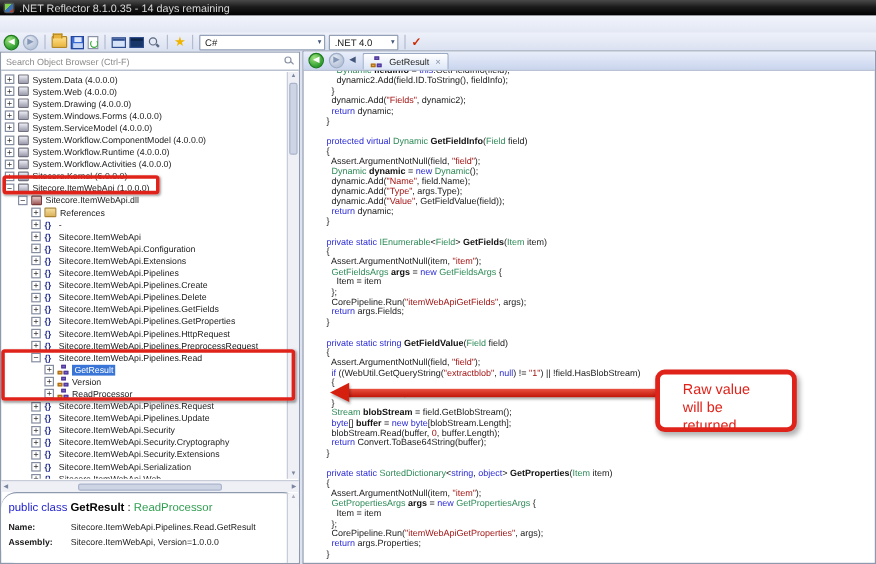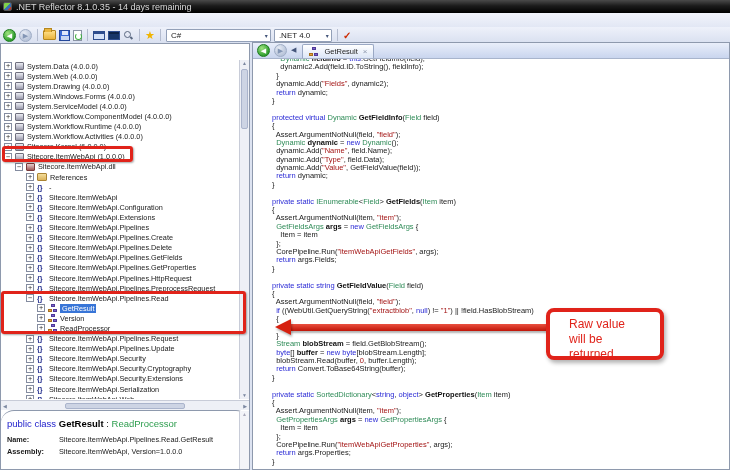--- a/index.html
+++ b/index.html
@@ -153,20 +153,24 @@
   </span>
   <span class="combo combo-fw">
     <span>.NET 4.0</span>
     <span class="arr">▾</span>
   </span>
   <span class="tb-sep"></span>
   <span class="tb-check">✓</span>
 </div>
 
 <div class="left-pane">
+  <div class="search-row">
+    <span class="search-input">Search Object Browser (Ctrl-F)</span>
+    <span class="search-mag"></span>
+  </div>
   <div class="tree">
       <div class="tree-row" style="padding-left: 3px;">
         <span class="exp">+</span>
         <span class="ic ic-assembly"></span>
         <span class="tree-label">System.Data (4.0.0.0)</span>
       </div>
       <div class="tree-row" style="padding-left: 3px;">
         <span class="exp">+</span>
         <span class="ic ic-assembly"></span>
         <span class="tree-label">System.Web (4.0.0.0)</span>
@@ -390,21 +394,21 @@
         <div class="code-line"><span class="c-p">  }</span></div>
         <div class="code-line"><span class="c-p">  dynamic.Add(</span><span class="c-s">"Fields"</span><span class="c-p">, dynamic2);</span></div>
         <div class="code-line"><span class="c-p">  </span><span class="c-k">return</span><span class="c-p"> dynamic;</span></div>
         <div class="code-line"><span class="c-p">}</span></div>
         <div class="code-line">&nbsp;</div>
         <div class="code-line"><span class="c-k">protected</span><span class="c-p"> </span><span class="c-k">virtual</span><span class="c-p"> </span><span class="c-t">Dynamic</span><span class="c-p"> </span><span class="c-m">GetFieldInfo</span><span class="c-p">(</span><span class="c-t">Field</span><span class="c-p"> field)</span></div>
         <div class="code-line"><span class="c-p">{</span></div>
         <div class="code-line"><span class="c-p">  Assert.ArgumentNotNull(field, </span><span class="c-s">"field"</span><span class="c-p">);</span></div>
         <div class="code-line"><span class="c-p">  </span><span class="c-t">Dynamic</span><span class="c-p"> </span><span class="c-b">dynamic</span><span class="c-p"> = </span><span class="c-k">new</span><span class="c-p"> </span><span class="c-t">Dynamic</span><span class="c-p">();</span></div>
         <div class="code-line"><span class="c-p">  dynamic.Add(</span><span class="c-s">"Name"</span><span class="c-p">, field.Name);</span></div>
-        <div class="code-line"><span class="c-p">  dynamic.Add(</span><span class="c-s">"Type"</span><span class="c-p">, field.Data);</span></div>
+        <div class="code-line"><span class="c-p">  dynamic.Add(</span><span class="c-s">"Type"</span><span class="c-p">, args.Type);</span></div>
         <div class="code-line"><span class="c-p">  dynamic.Add(</span><span class="c-s">"Value"</span><span class="c-p">, GetFieldValue(field));</span></div>
         <div class="code-line"><span class="c-p">  </span><span class="c-k">return</span><span class="c-p"> dynamic;</span></div>
         <div class="code-line"><span class="c-p">}</span></div>
         <div class="code-line">&nbsp;</div>
         <div class="code-line"><span class="c-k">private</span><span class="c-p"> </span><span class="c-k">static</span><span class="c-p"> </span><span class="c-t">IEnumerable</span><span class="c-p">&lt;</span><span class="c-t">Field</span><span class="c-p">&gt; </span><span class="c-m">GetFields</span><span class="c-p">(</span><span class="c-t">Item</span><span class="c-p"> item)</span></div>
         <div class="code-line"><span class="c-p">{</span></div>
         <div class="code-line"><span class="c-p">  Assert.ArgumentNotNull(item, </span><span class="c-s">"item"</span><span class="c-p">);</span></div>
         <div class="code-line"><span class="c-p">  </span><span class="c-t">GetFieldsArgs</span><span class="c-p"> </span><span class="c-b">args</span><span class="c-p"> = </span><span class="c-k">new</span><span class="c-p"> </span><span class="c-t">GetFieldsArgs</span><span class="c-p"> {</span></div>
         <div class="code-line"><span class="c-p">    Item = item</span></div>
         <div class="code-line"><span class="c-p">  };</span></div>

